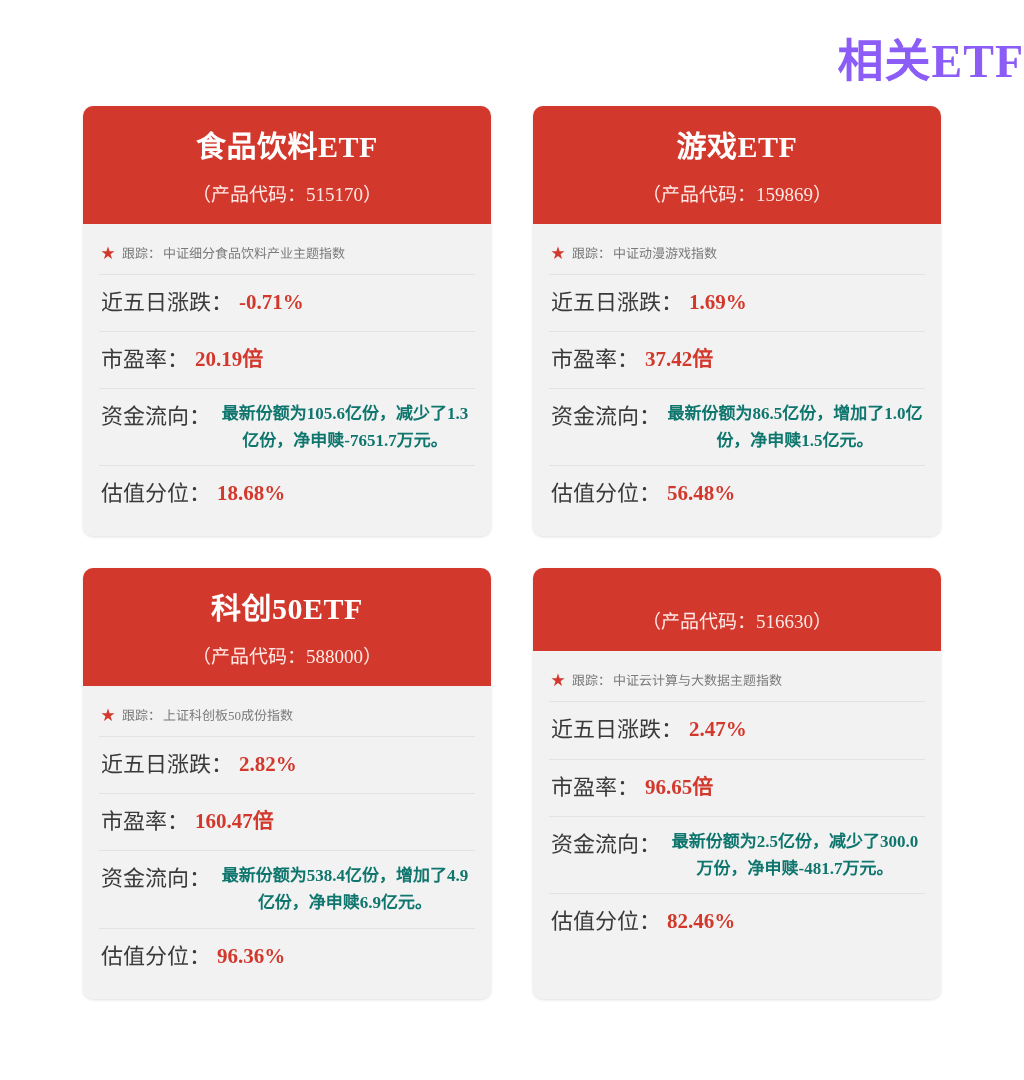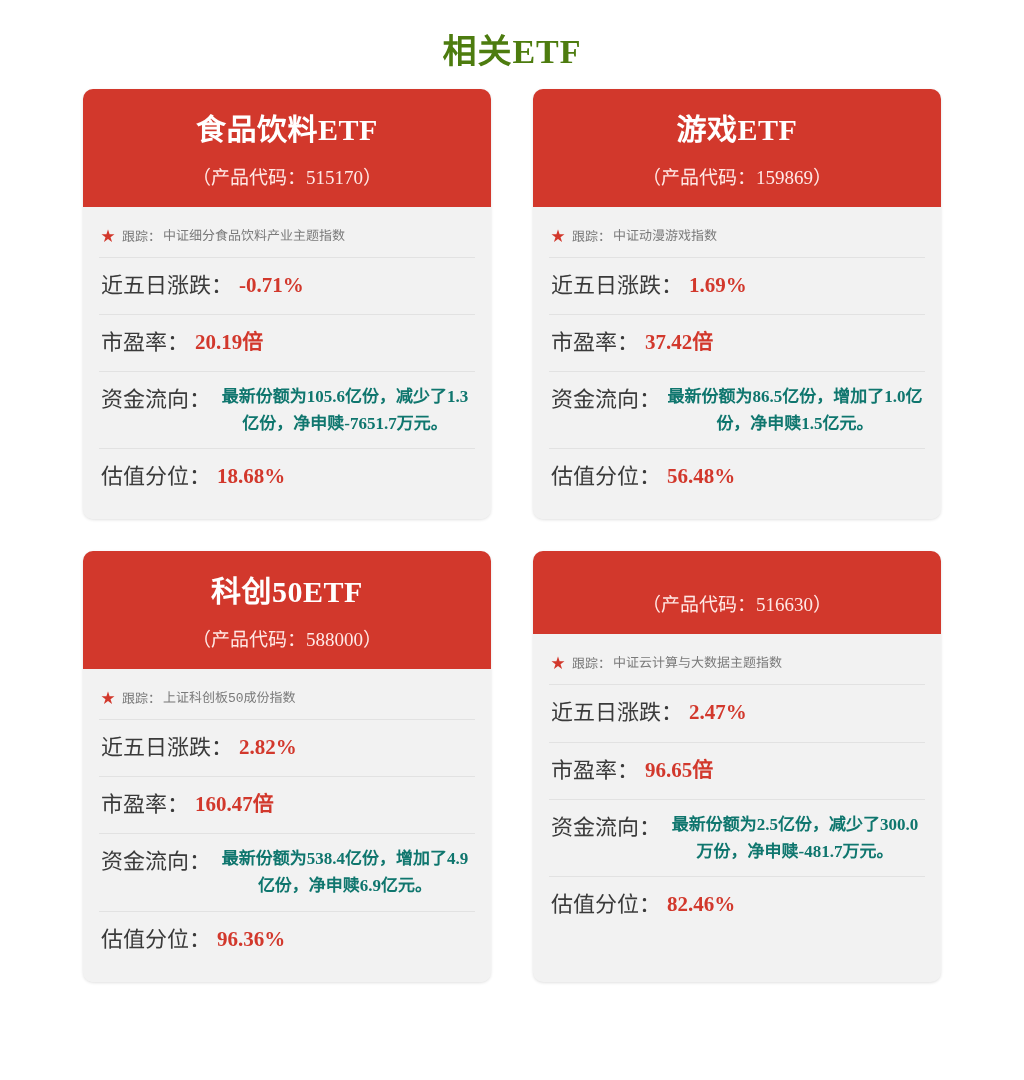--- a/index.html
+++ b/index.html
@@ -12,23 +12,23 @@
   }
   #page {
     position: relative;
     width: 1024px;
     height: 1080px;
     overflow: hidden;
     background: #ffffff;
   }
 
   .page-title {
-    text-align: center;
-    color: #4d7c0f;
-    font-size: 34px;
+    text-align: right;
+    color: #8b5cf6;
+    font-size: 46px;
     font-weight: bold;
     letter-spacing: 1px;
     margin: 14px 0 0 0;
     padding: 10px 0 16px 0;
     font-family: "Liberation Serif", "DejaVu Serif", serif;
   }
 
   .grid {
     display: grid;
     grid-template-columns: 408px 408px;
@@ -90,21 +90,21 @@
     align-items: center;
     padding: 10px 2px 10px 2px;
   }
   .star-icon {
     color: #d2382c;
     font-size: 14px;
     margin-right: 7px;
     line-height: 1;
   }
   .track-label { color: #7a7a7a; margin-right: 2px; }
-  .track-value { color: #7a7a7a; font-family: Liberation Mono, monospace; }
+  .track-value { color: #7a7a7a; }
 
   .label {
     color: #3a3a3a;
     white-space: nowrap;
     flex: 0 0 auto;
     font-size: 22px;
   }
   .value {
     color: #d2382c;
     font-weight: bold;

